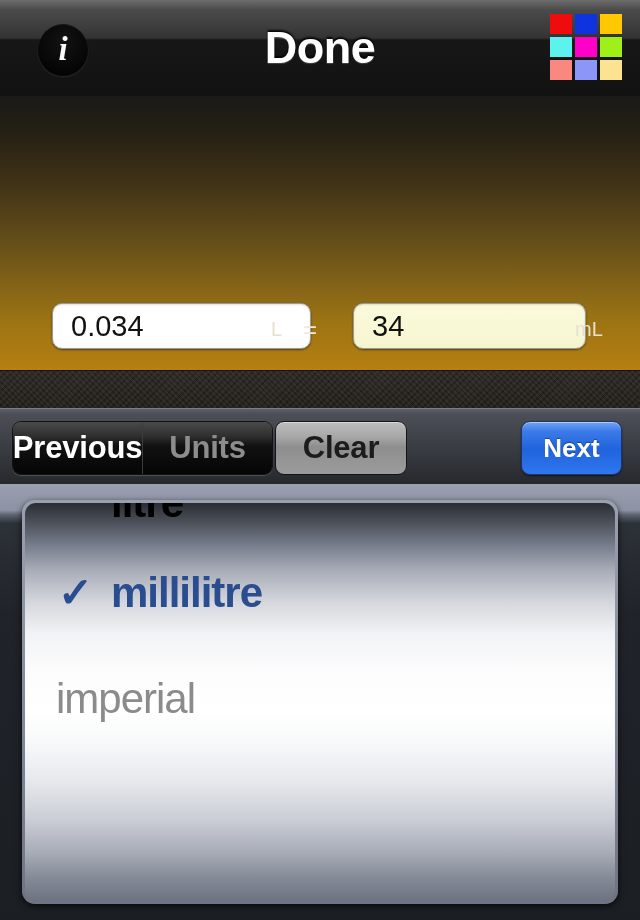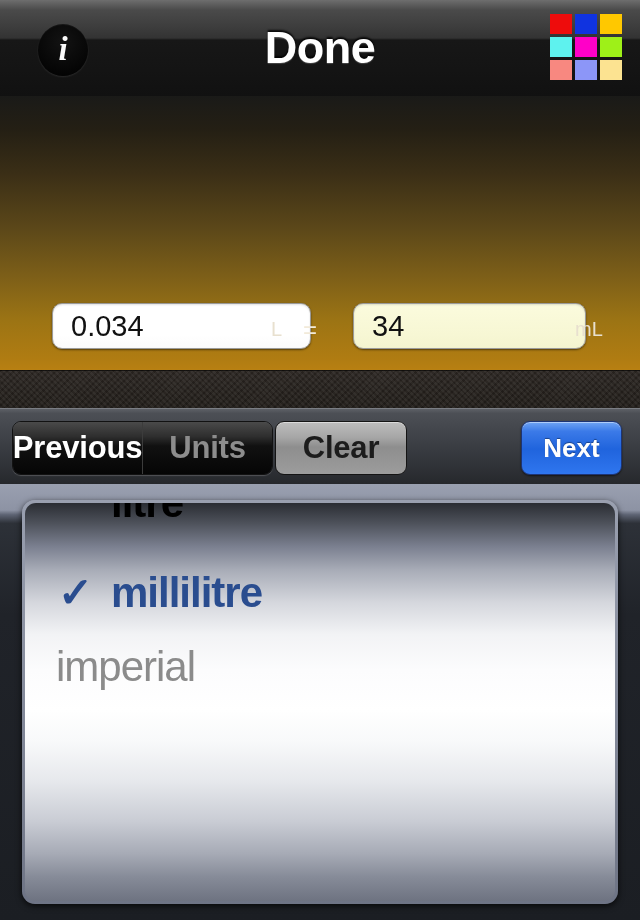--- a/index.html
+++ b/index.html
@@ -273,19 +273,19 @@
   <div class="picker-backdrop"></div>
   <div class="picker-frame">
     <div class="picker" id="picker-list">
         <div class="picker-row item" style="top: -44px;">
           <span class="txt">litre</span>
         </div>
         <div class="picker-row sel item" style="top: 46px;">
           <span class="check">✓</span>
           <span class="txt">millilitre</span>
         </div>
-        <div class="picker-row header" style="top: 120px; padding-left: 7px;">
+        <div class="picker-row header" style="top: 152px; padding-left: 7px;">
           <span class="txt">imperial</span>
         </div>
       </div>
   </div>
 
 </div>
 
 </body></html>

